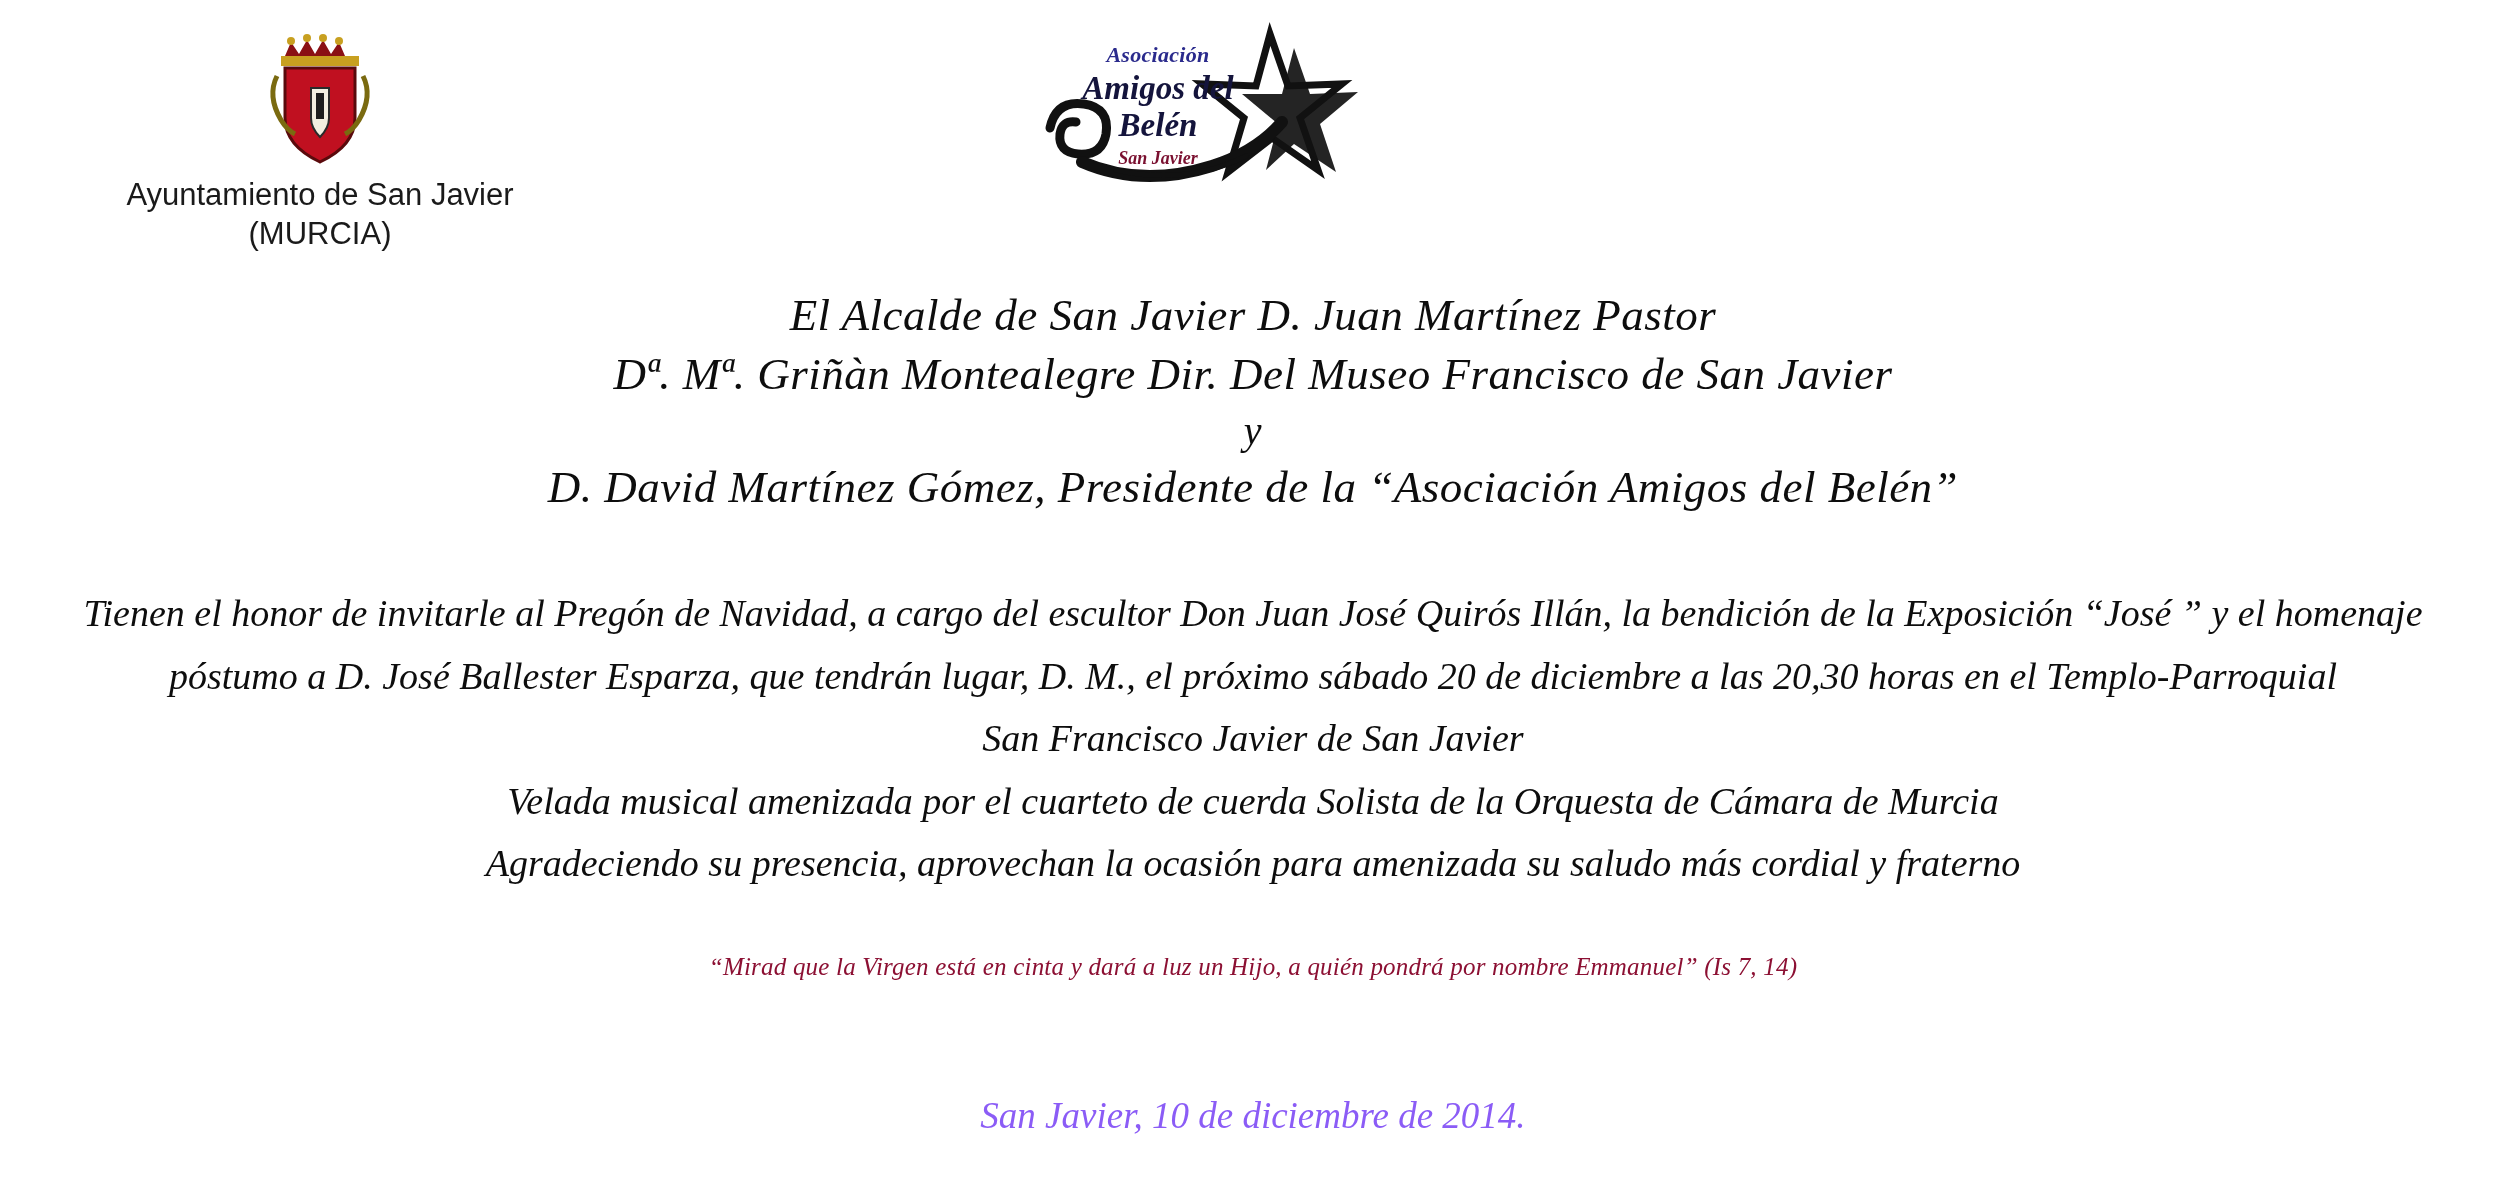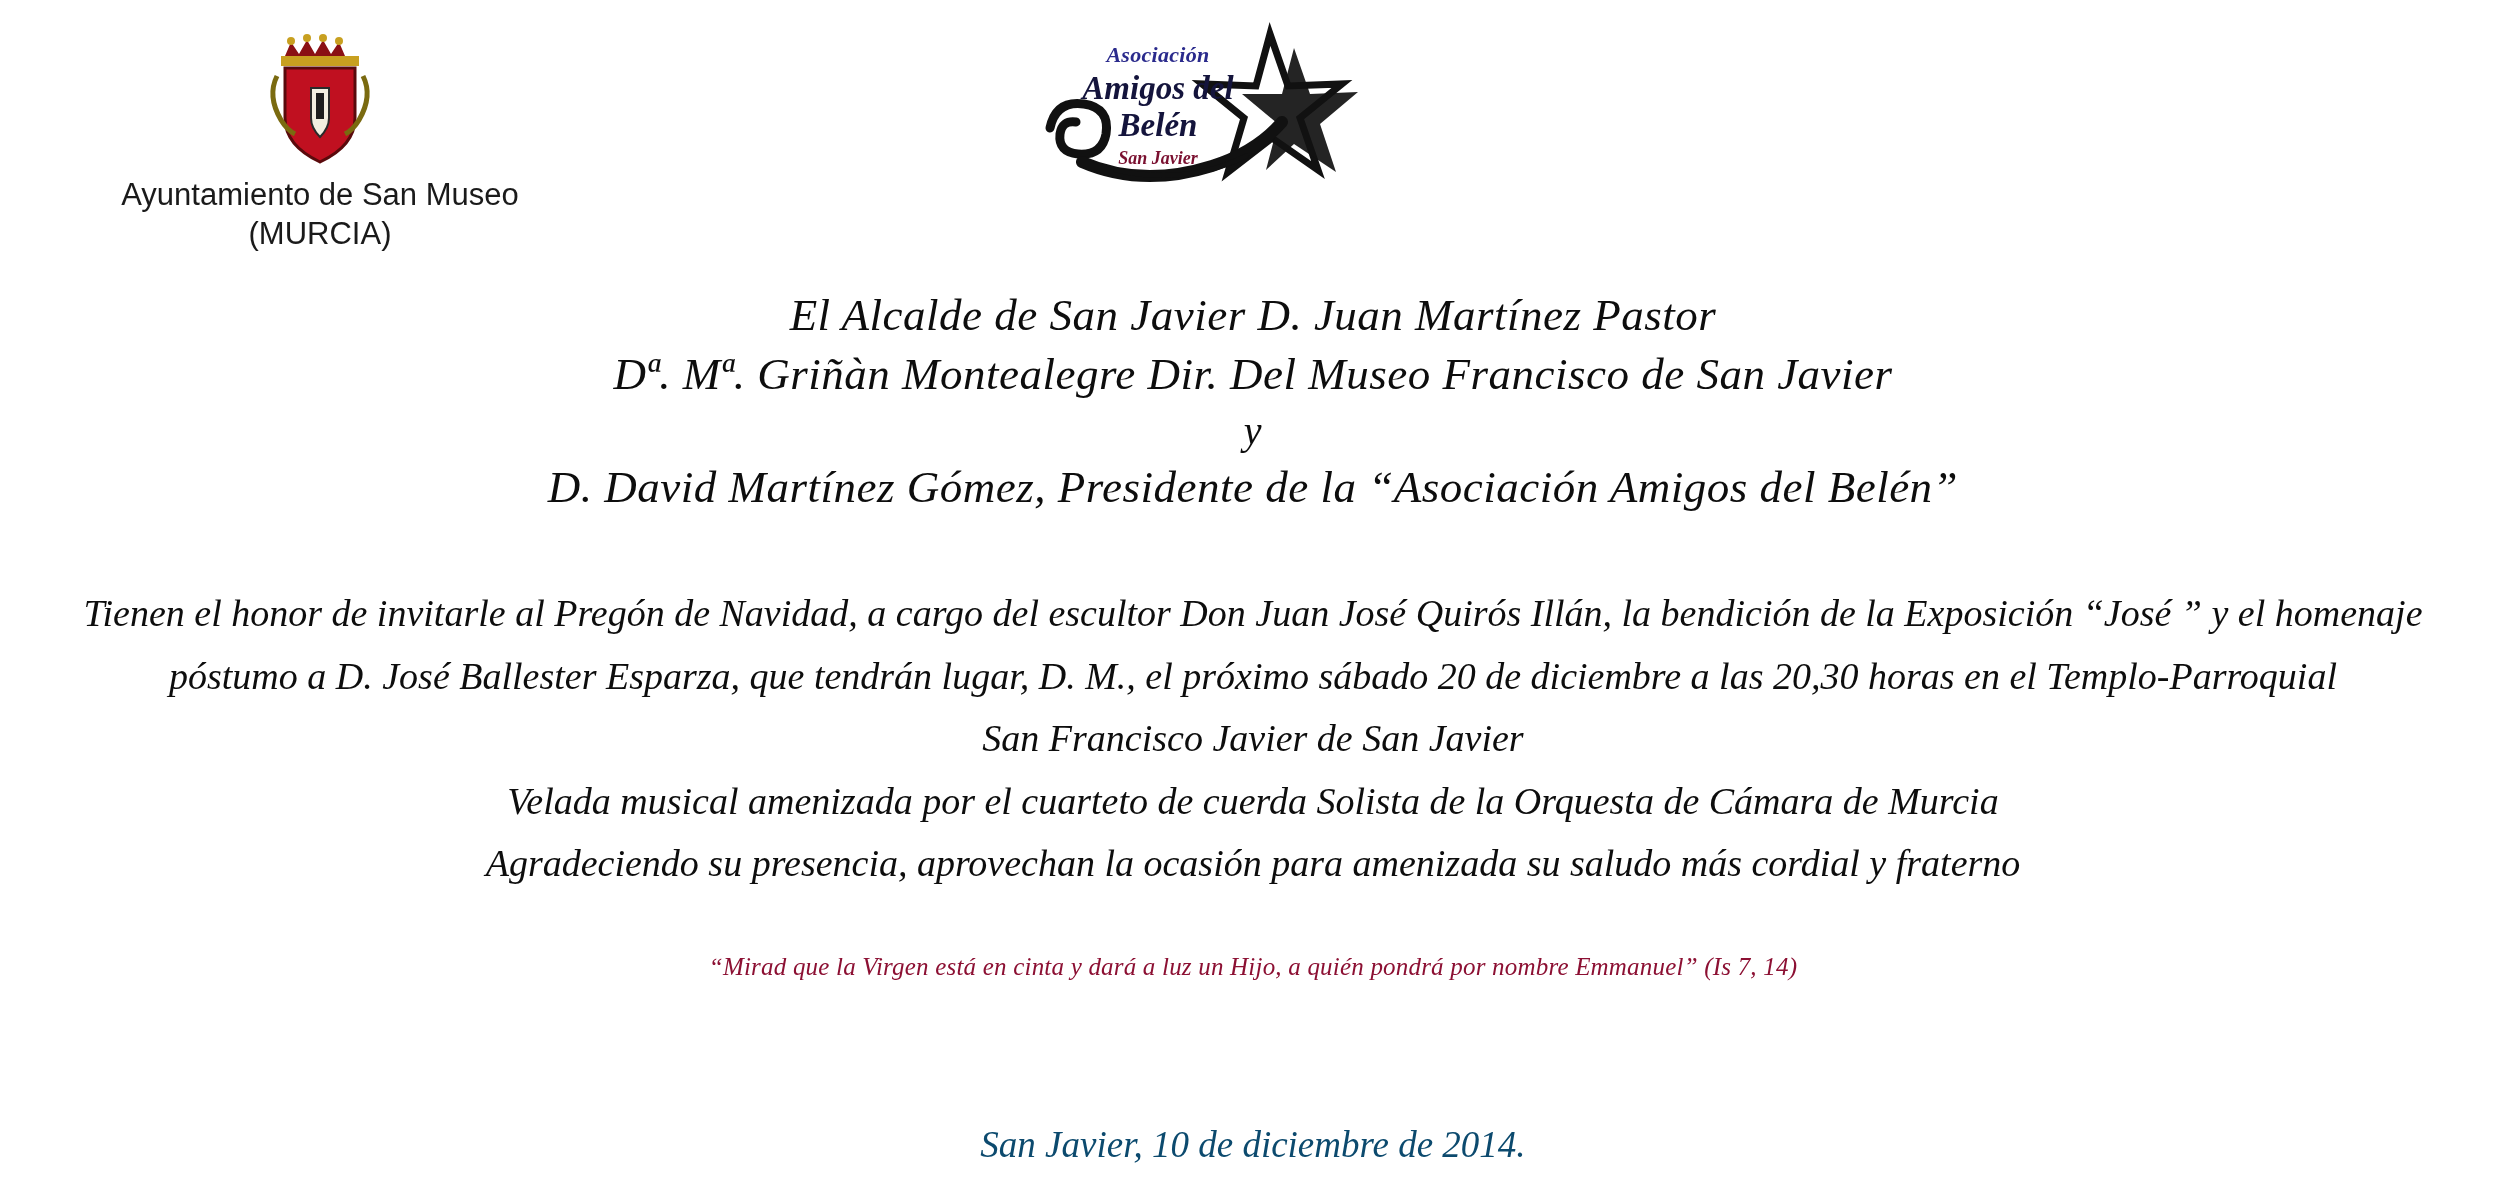--- a/index.html
+++ b/index.html
@@ -128,29 +128,29 @@
     margin-top: 58px;
     font-family: "Liberation Serif", serif;
     font-style: italic;
     font-size: 25px;
     color: #8c1033;
     letter-spacing: .2px;
   }
 
   .signature {
     position: absolute;
-    top: 1123px;
+    top: 1094px;
     right: 0;
     width: 100%;
     text-align: center;
     box-sizing: border-box;
     font-family: "Liberation Serif", serif;
     font-style: italic;
     font-size: 37px;
-    color: #0c4a6e;
+    color: #8b5cf6;
   }
 </style>
 </head>
 <body>
 
 <div class="header">
 
   <div class="crest-block">
     <div class="crest">
       <svg width="130" height="140" viewBox="0 0 130 140" xmlns="http://www.w3.org/2000/svg">
@@ -165,21 +165,21 @@
         <path d="M30 38 h70 v50 c0 22 -18 36 -35 44 c-17 -8 -35 -22 -35 -44 z" fill="#c01020" stroke="#5a0a0c" stroke-width="3"></path>
 
         <path d="M56 58 h18 v30 c0 10 -6 16 -9 19 c-3 -3 -9 -9 -9 -19 z" fill="#f2eee0" stroke="#2a2a2a" stroke-width="2"></path>
         <rect x="61" y="63" width="8" height="26" fill="#1d1d1d"></rect>
 
         <path d="M22 46 q-10 20 4 44 q6 10 14 14" fill="none" stroke="#7a6a10" stroke-width="5"></path>
         <path d="M108 46 q10 20 -4 44 q-6 10 -14 14" fill="none" stroke="#7a6a10" stroke-width="5"></path>
       </svg>
     </div>
     <div class="crest-caption">
-      <span>Ayuntamiento de San Museo</span>
+      <span>Ayuntamiento de San Javier</span>
       <span class="line2">(MURCIA)</span>
     </div>
   </div>
 
   <div class="assoc-logo">
     <svg width="420" height="190" viewBox="0 0 420 190" xmlns="http://www.w3.org/2000/svg">
 
       <path d="M250 14 L268 66 L322 64 L280 98 L298 150 L252 118 L208 152 L224 98 L182 64 L236 66 Z" fill="#ffffff" stroke="#111111" stroke-width="7"></path>
 
       <path d="M268 24 L284 70 L332 68 L294 100 L310 148 L268 120 L240 146 L252 100 L216 70 L256 70 Z" fill="#111111" opacity="0.92" transform="translate(6,4)"></path>

